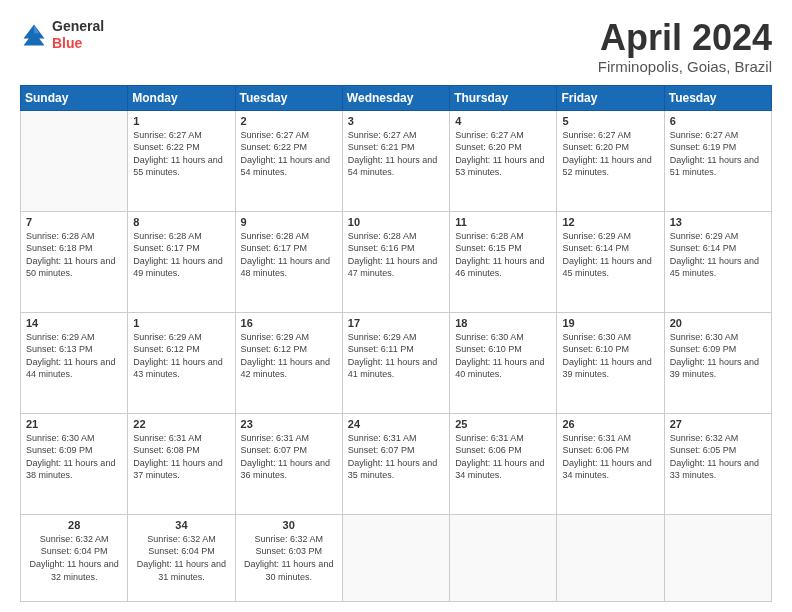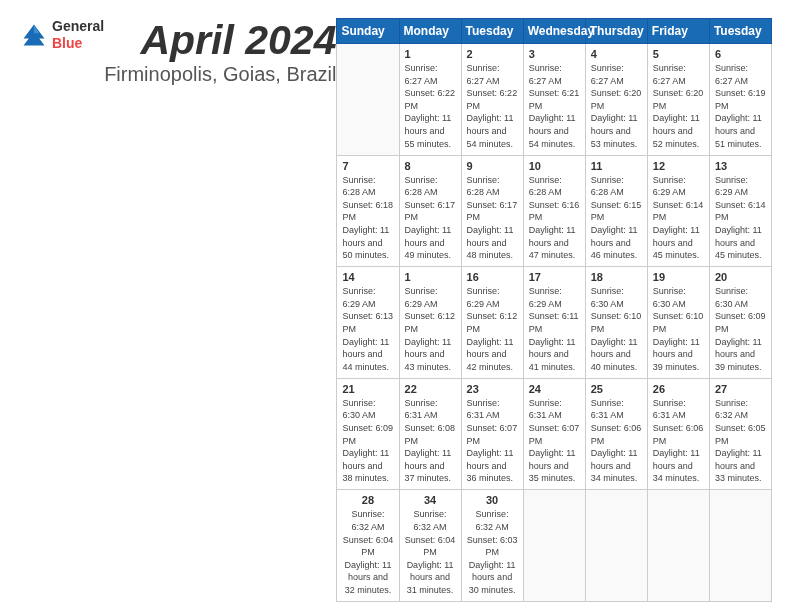--- a/index.html
+++ b/index.html
@@ -8,21 +8,21 @@
       background: #fff;
       width: 792px;
       height: 612px;
       overflow: hidden;
     }
     .page {
       width: 792px;
       height: 612px;
       padding: 18px 20px 10px 20px;
       display: flex;
-      flex-direction: row;
+      flex-direction: column;
     }
     .header {
       display: flex;
       justify-content: space-between;
       align-items: flex-start;
       margin-bottom: 10px;
     }
     .logo {
       display: flex;
       align-items: center;
@@ -36,28 +36,27 @@
     .logo-general { color: #333; }
     .logo-blue { color: #ef4444; }
     .logo-icon {
       width: 28px;
       height: 28px;
     }
     .title-block {
       text-align: right;
     }
     .month-title {
-      font-size: 41px;
+      font-size: 36px;
       font-weight: bold;
       color: #333;
       line-height: 1.1;
-      font-style: italic;
     }
     .location {
-      font-size: 20px;
+      font-size: 15px;
       color: #555;
     }
     .calendar {
       flex: 1;
       border: 1px solid #ccc;
       border-collapse: collapse;
       width: 100%;
       table-layout: fixed;
     }
     .calendar th {

